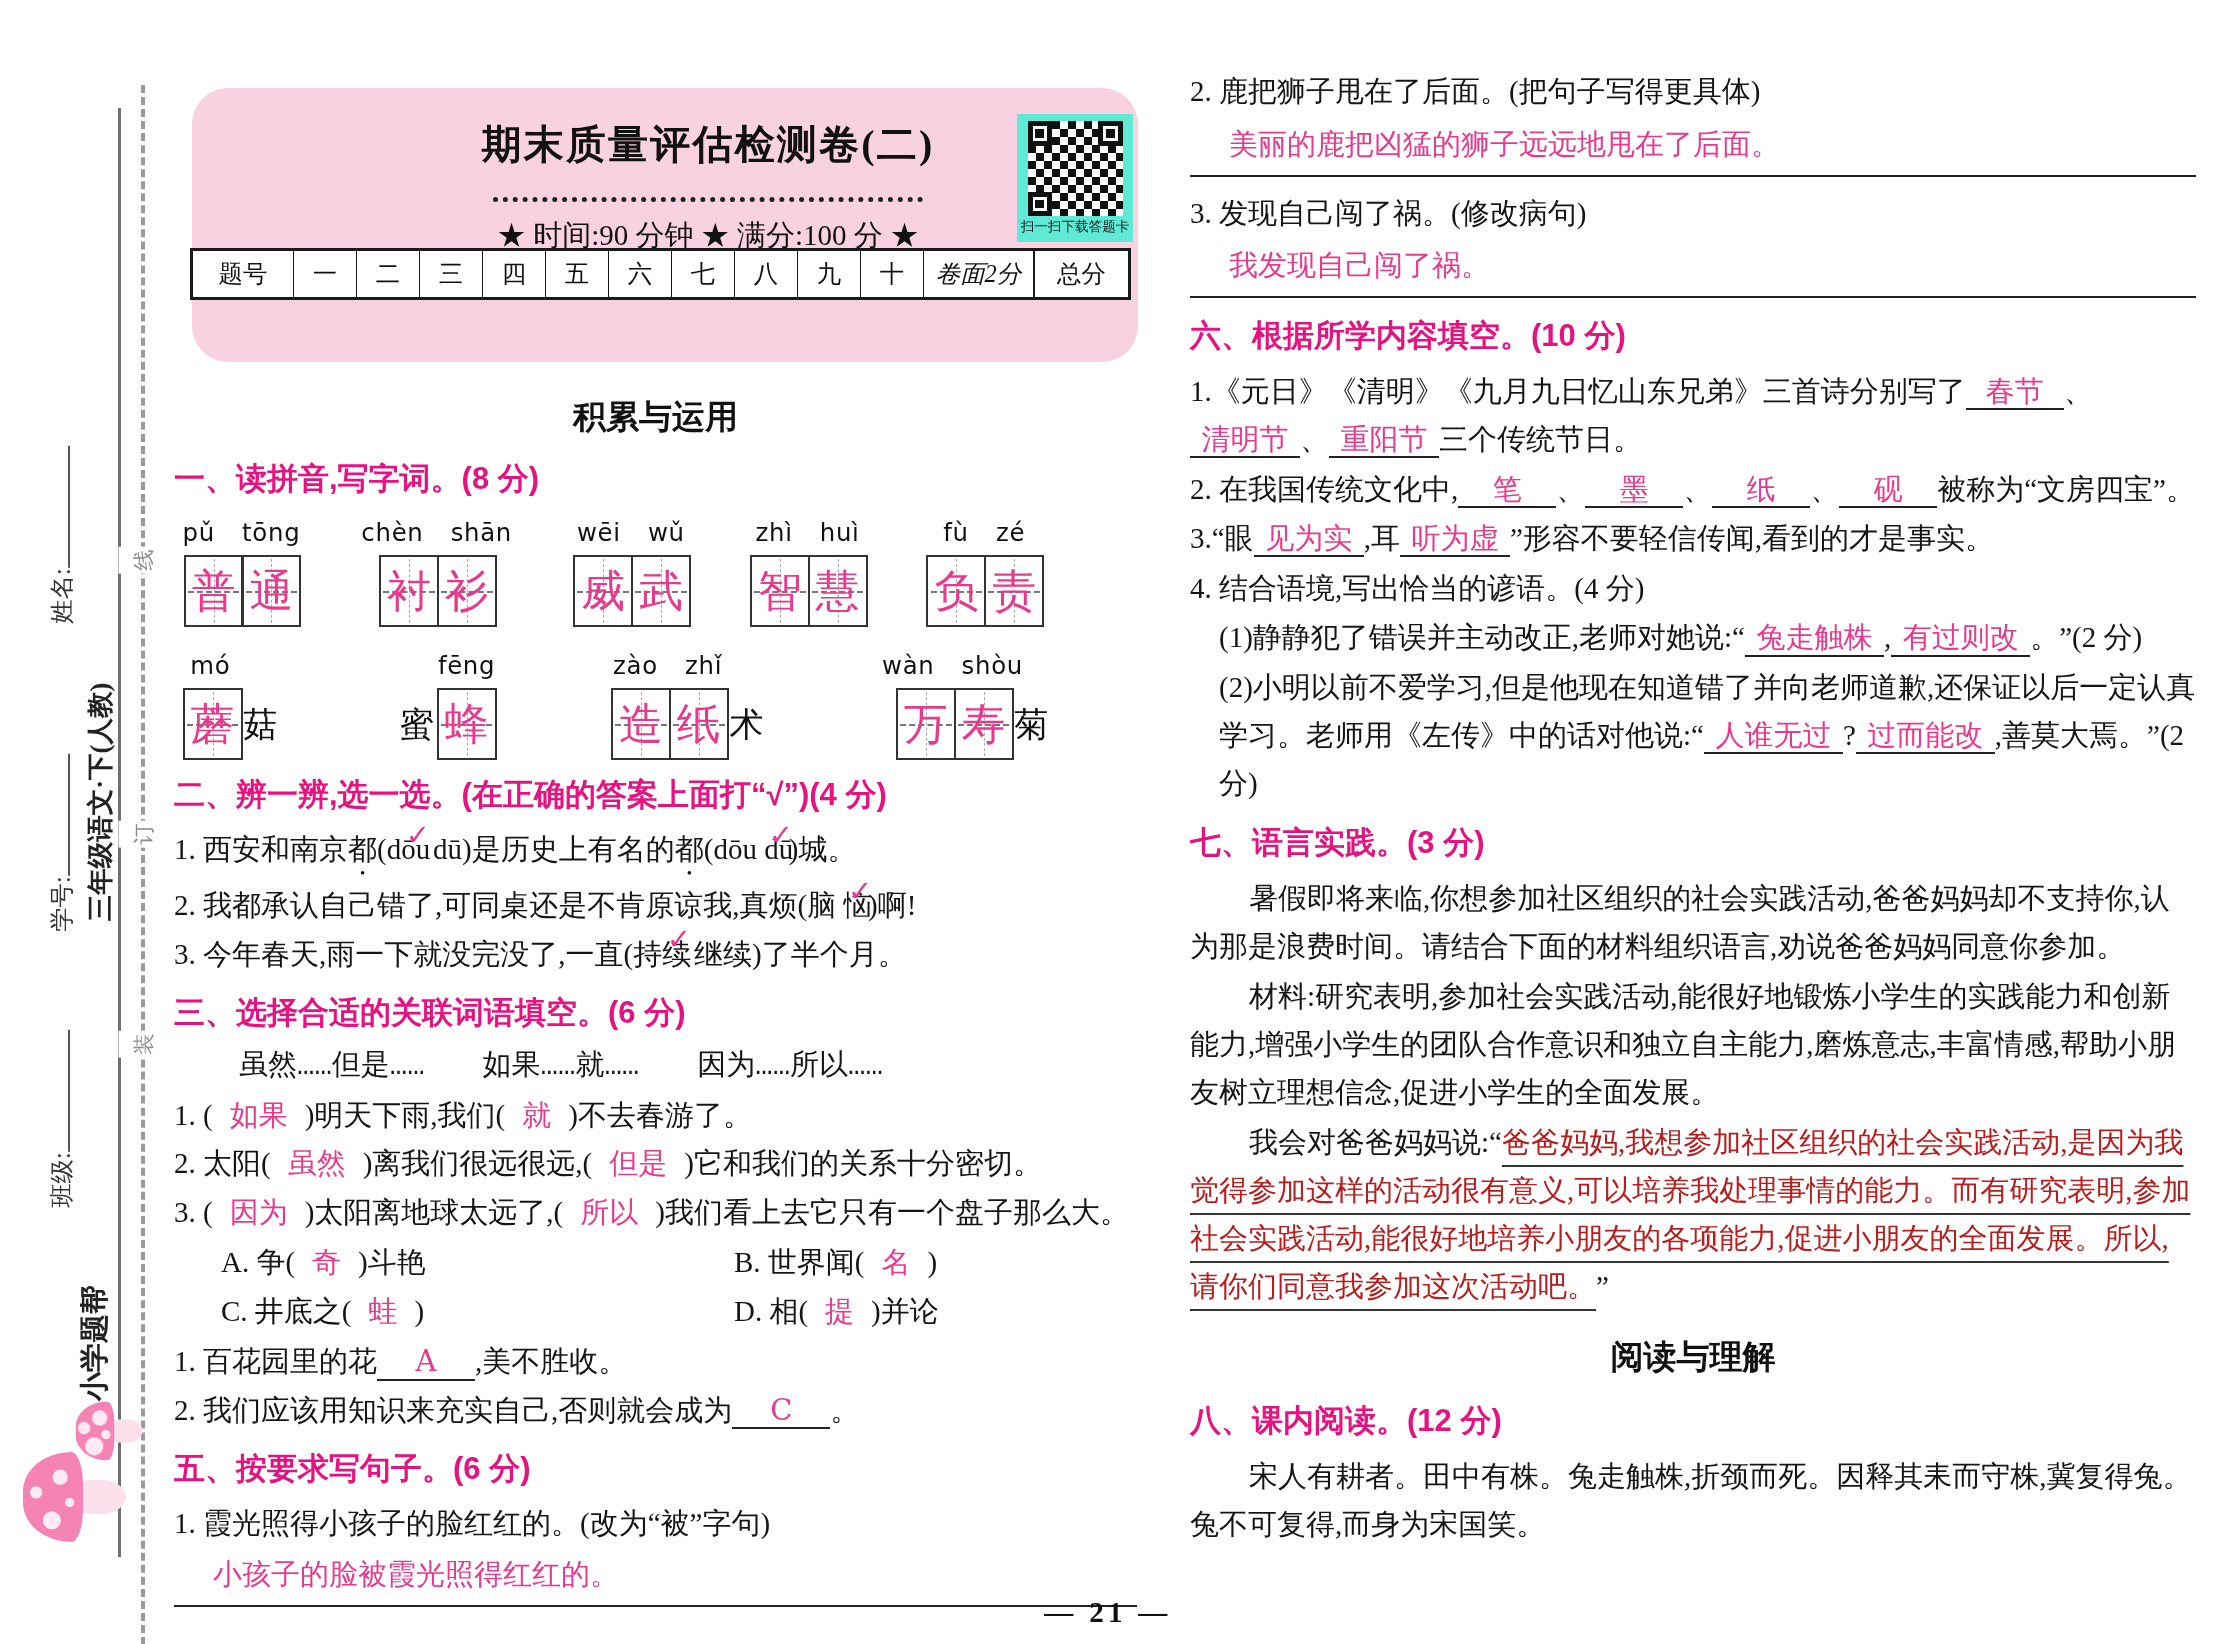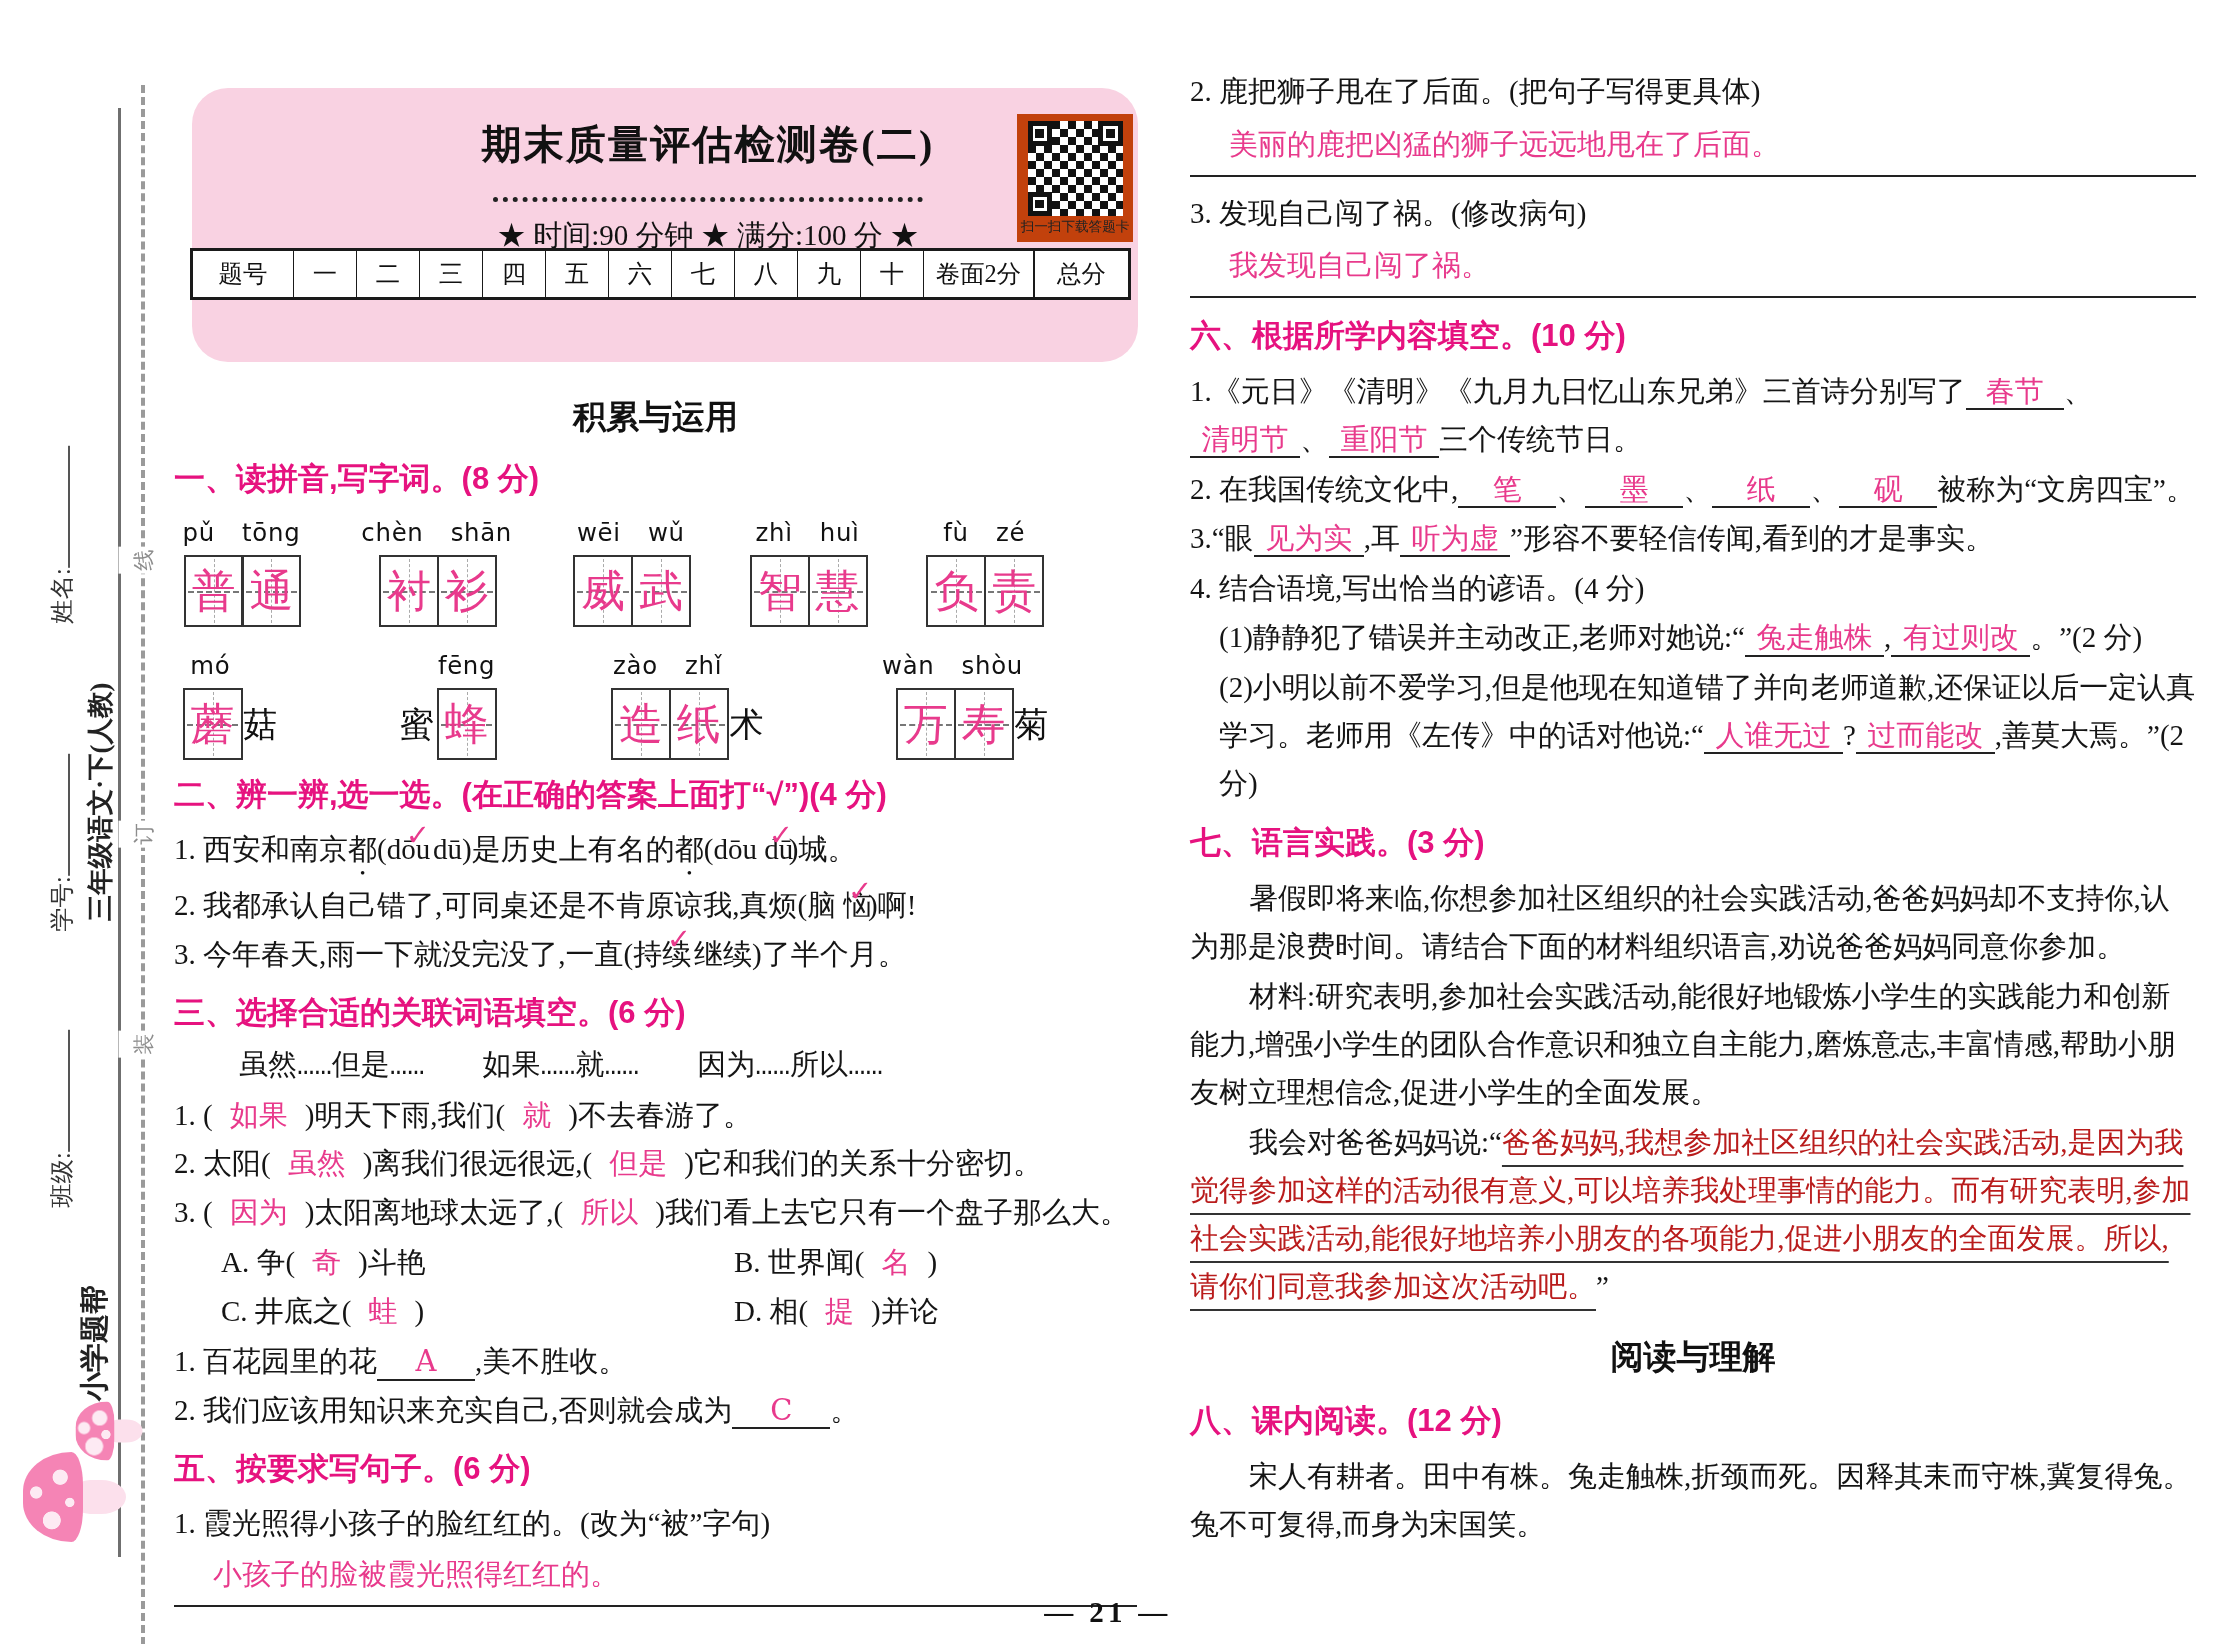--- a/index.html
+++ b/index.html
@@ -32,36 +32,36 @@
   .mush.big   { width:90px; height:108px; left:10px; top:37px; transform:rotate(-90deg); }
   .mush.small { width:59px;  height:70px;  left:59px; top:-10px; transform:rotate(-90deg); }
 
   
   .hdr { position:absolute; left:192px; top:88px; width:946px; height:274px;
          background:#f9d2e2; border-radius:36px; }
   .hdr-title { position:absolute; left:86px; right:0; top:29px; text-align:center;
                font-size:40px; font-weight:bold; letter-spacing:2.2px; color:#111; }
   .hdr-dots  { position:absolute; left:301px; width:430px; top:109px; border-top:5.7px dotted #222; }
   .hdr-sub   { position:absolute; left:86px; right:0; top:128px; text-align:center; font-size:29px; color:#111; }
-  .qrbox { position:absolute; left:825px; top:26px; width:116px; height:128px; background:#c2410c; }
+  .qrbox { position:absolute; left:825px; top:26px; width:116px; height:128px; background:#5eead4; }
   .qr { width:95px; height:95px; margin:7.2px auto 1.4px;
         background:repeating-conic-gradient(#111 0% 25%, #fff 0% 50%);
         background-size:16px 16px; position:relative; }
   .qr .fp { position:absolute; width:24.4px; height:24.4px; border:5.7px solid #111; background:#fff; box-sizing:border-box; }
   .qr .fp::after { content:""; position:absolute; left:2.9px; top:2.9px; right:2.9px; bottom:2.9px; background:#111; }
   .qr .fp.tl { left:0; top:0; } .qr .fp.tr { right:0; top:0; } .qr .fp.bl { left:0; bottom:0; }
   .qrcap { text-align:center; font-size:13.6px; color:#222; }
 
   
   .score { position:absolute; left:192px; top:250px; border-collapse:collapse; table-layout:fixed; }
   .score td { border:1.8px solid #1a1a1a; text-align:center; font-size:24.4px; color:#111;
               height:46px; padding:0; background:#fff; }
   .score tr td:first-child { width:100px; }
   .score td.num { width:62px; }
-  .score td.wide { width:109px; }
+  .score td.wide { width:109px;font-style:italic; }
   .score td.last { width:93px; border-left:2.9px solid #1a1a1a; }
   .score-outer { outline:2.9px solid #1a1a1a; }
 
   
   .col-left  { position:absolute; left:174px;  top:386px; width:963px; line-height:1.62; }
   .col-right { position:absolute; left:1190px; top:66px;  width:1006px; line-height:1.66; }
 
   .part-title { text-align:center; font-family:"Liberation Sans", sans-serif; font-weight:bold;
                 font-size:33px; margin:4.3px 0 10px; color:#111; }
   .sec-h { color:#e6127f; font-family:"Liberation Sans", sans-serif; font-weight:bold;

